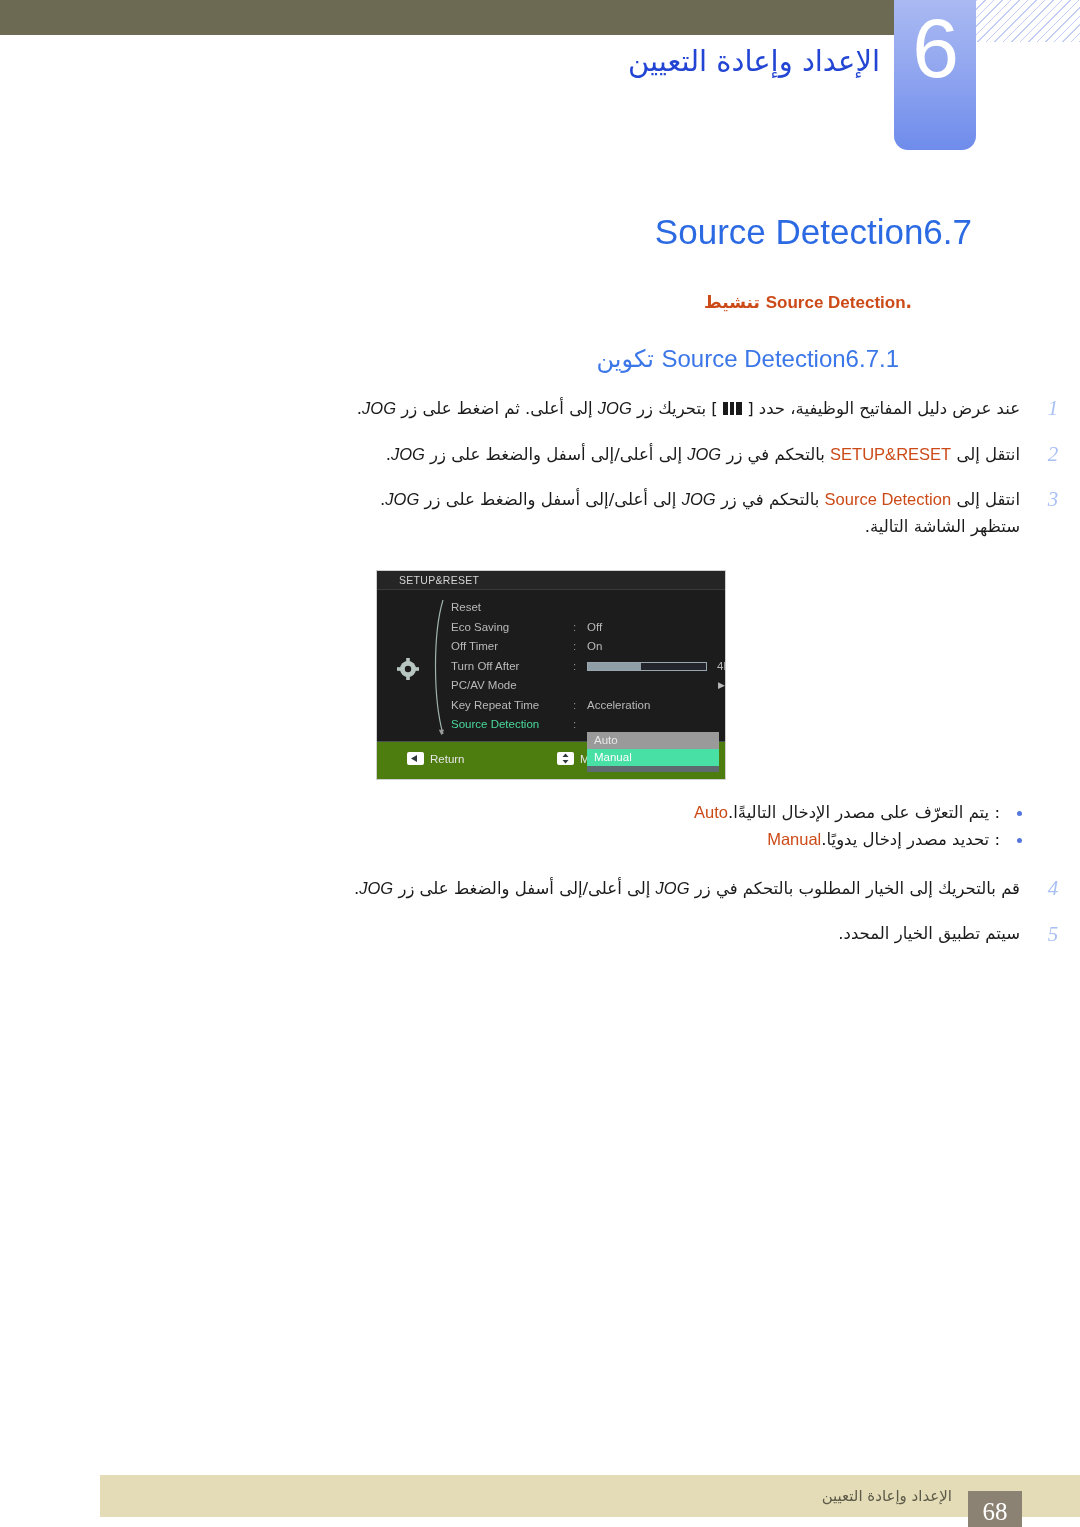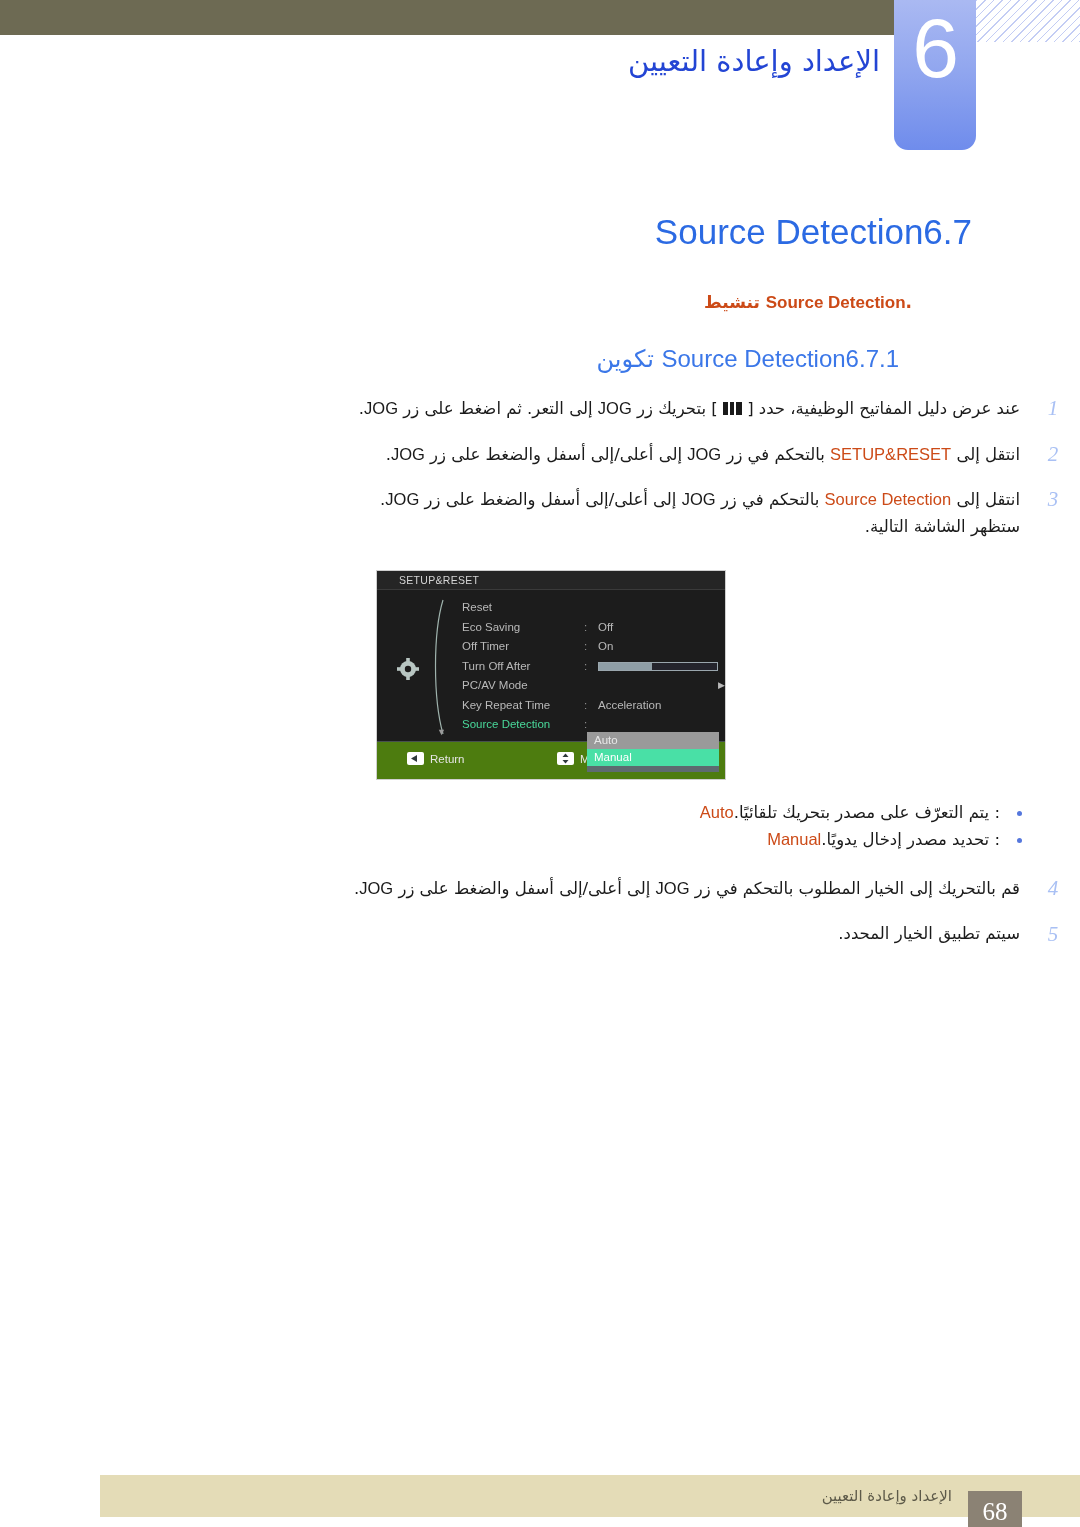--- a/index.html
+++ b/index.html
@@ -163,20 +163,21 @@
     color: #1a1a1a;
     line-height: 1.62;
     text-align: right;
     direction: rtl;
     font-family: "DejaVu Sans", sans-serif;
   }
   .ltr {
     direction: ltr;
     display: inline-block;
     font-family: "Liberation Sans", sans-serif;
+    font-style: italic;
   }
   .kw-orange {
     color: #cc4a17;
     direction: ltr;
     display: inline-block;
     font-family: "Liberation Sans", sans-serif;
   }
   .keyglyph {
     display: inline-block;
     direction: ltr;
@@ -250,21 +251,20 @@
     left: 74px;
     top: 8px;
     width: 270px;
   }
   .osd-row {
     position: relative;
     height: 19.5px;
     line-height: 19.5px;
     font-size: 11.5px;
     color: #b9b9b9;
-    margin-left: 11px;
   }
   .osd-row .lbl {
     position: absolute;
     left: 0;
     top: 0;
   }
   .osd-row .colon {
     position: absolute;
     left: 122px;
     top: 0;
@@ -462,21 +462,21 @@
 
   <div class="steps">
 
     <div class="step">
       <div class="step-num">1</div>
       <div class="step-text">
         <span>عند عرض دليل المفاتيح الوظيفية، حدد [</span>
         <span class="keyglyph"></span>
         <span>] بتحريك زر</span>
         <span class="ltr">JOG</span>
-        <span>إلى التعر. ثم اضغط على زر</span>
+        <span>إلى أعلى. ثم اضغط على زر</span>
         <span class="ltr">JOG</span><span>.</span>
       </div>
     </div>
 
     <div class="step">
       <div class="step-num">2</div>
       <div class="step-text">
         <span>انتقل إلى</span>
         <span class="kw-orange">SETUP&amp;RESET</span>
         <span>بالتحكم في زر</span>
@@ -607,21 +607,21 @@
           </svg>
         </span><span>Enter</span>
       </div>
     </div>
 
   </div>
 
   <div class="bullets">
     <div class="bullet">
       <span class="bullet-dot"></span>
-      <span>: يتم التعرّف على مصدر بتحريك تلقائيًا.</span><span class="kw-orange">Auto</span>
+      <span>: يتم التعرّف على مصدر الإدخال التاليةًا.</span><span class="kw-orange">Auto</span>
     </div>
     <div class="bullet">
       <span class="bullet-dot"></span>
       <span>: تحديد مصدر إدخال يدويًا.</span><span class="kw-orange">Manual</span>
     </div>
   </div>
 
   <div class="steps" style="top: 680px;">
 
     <div class="step">

